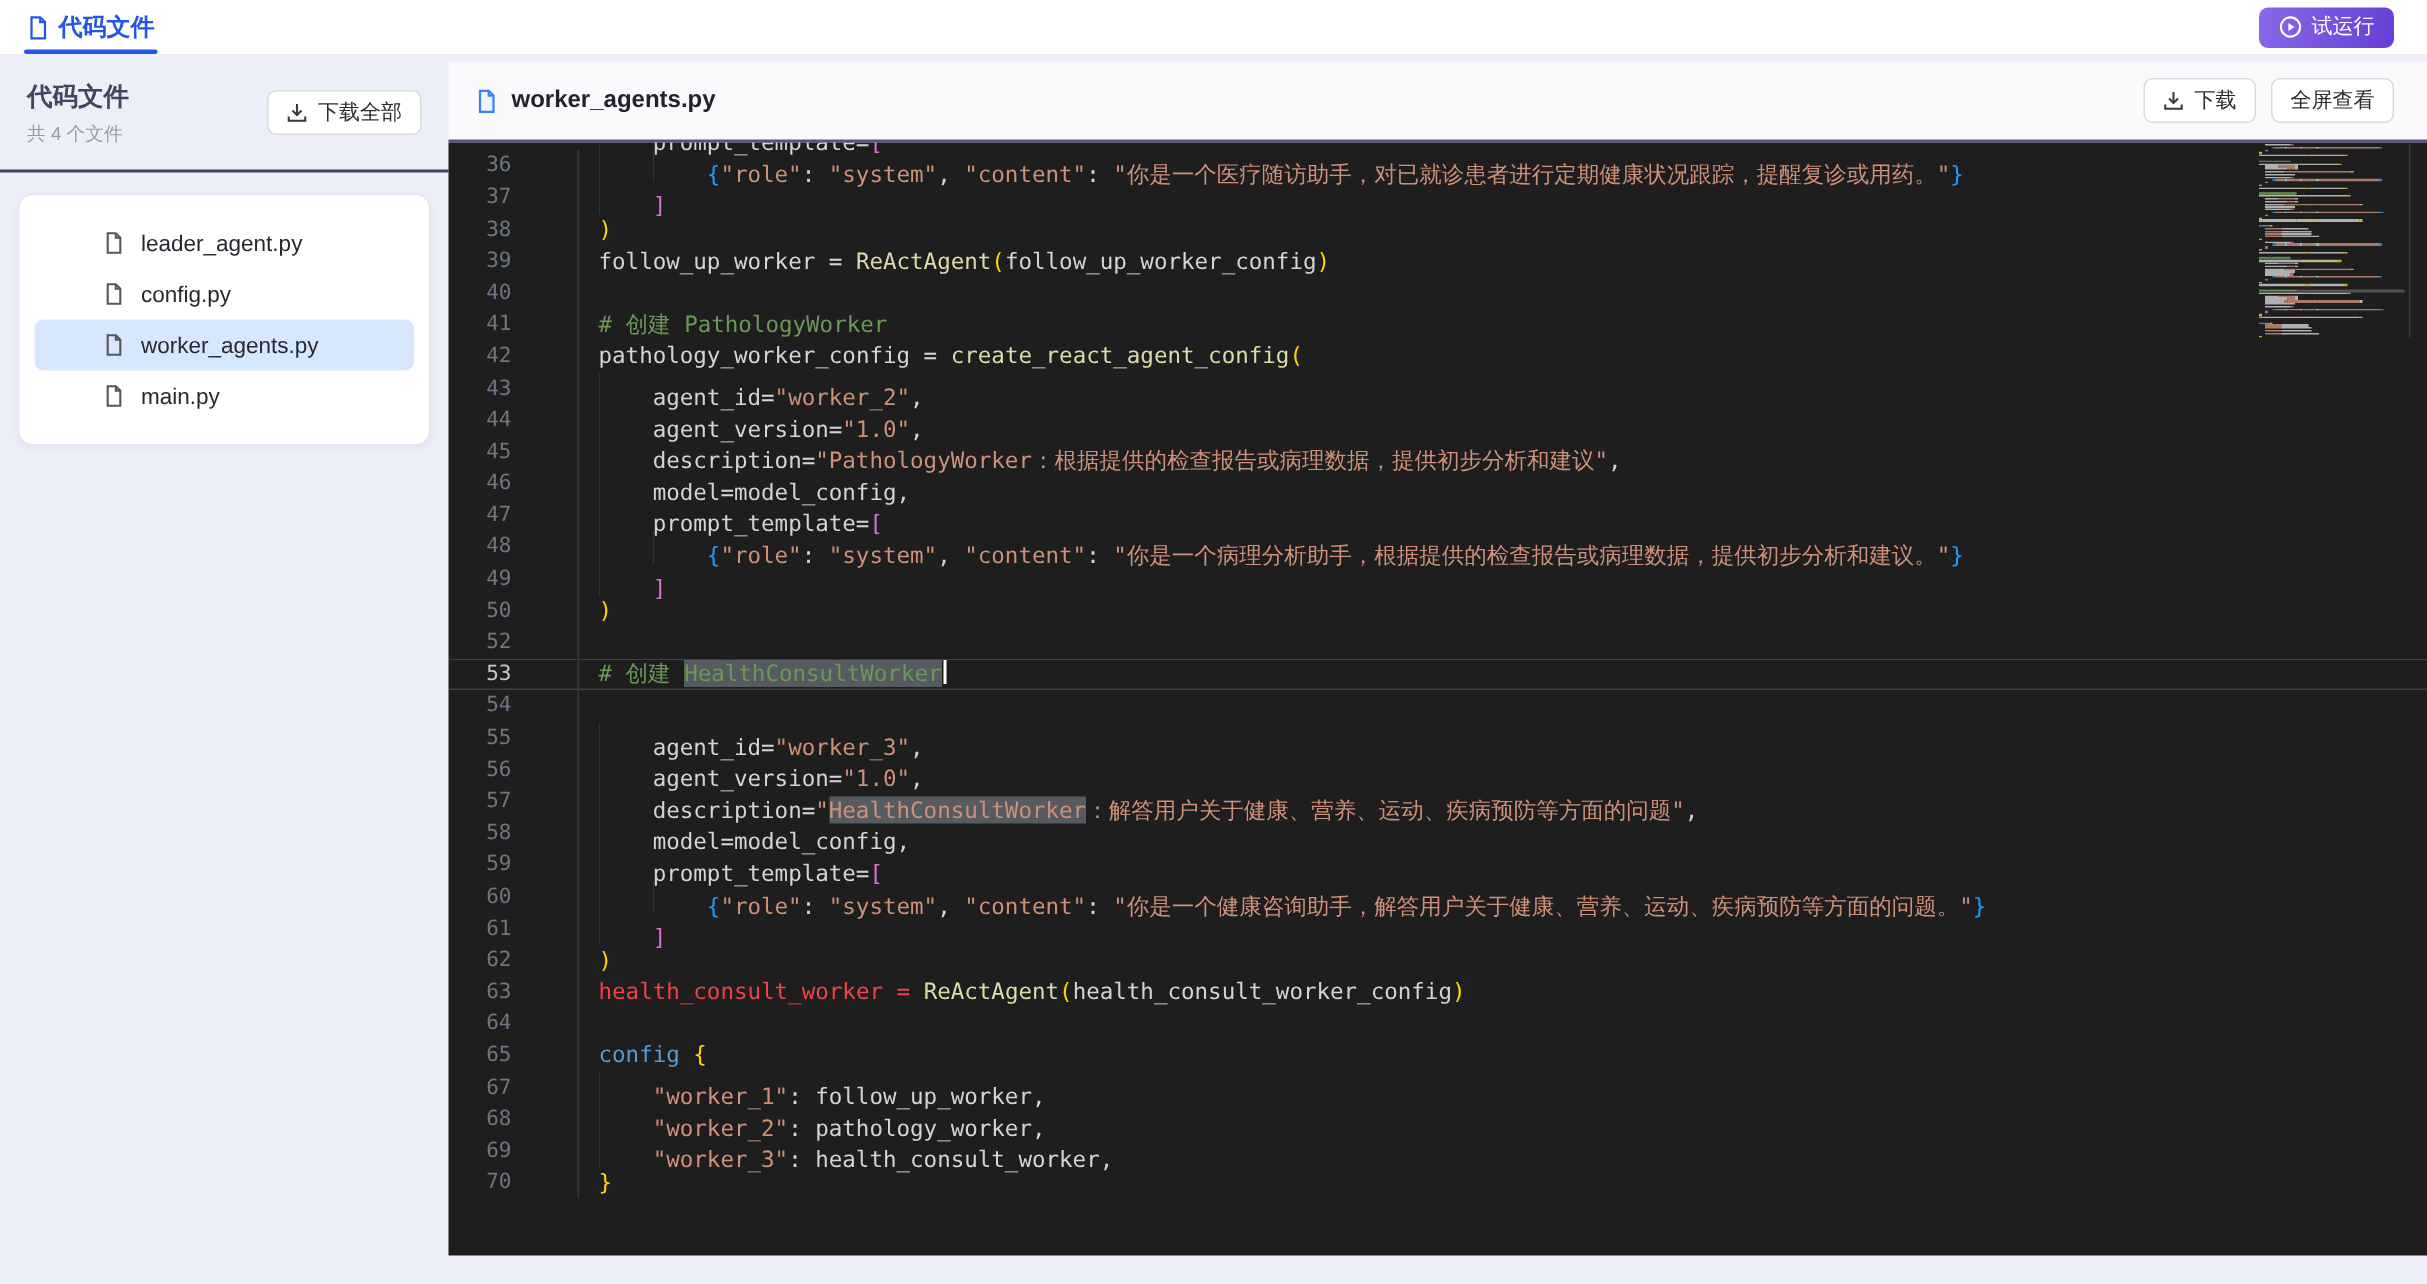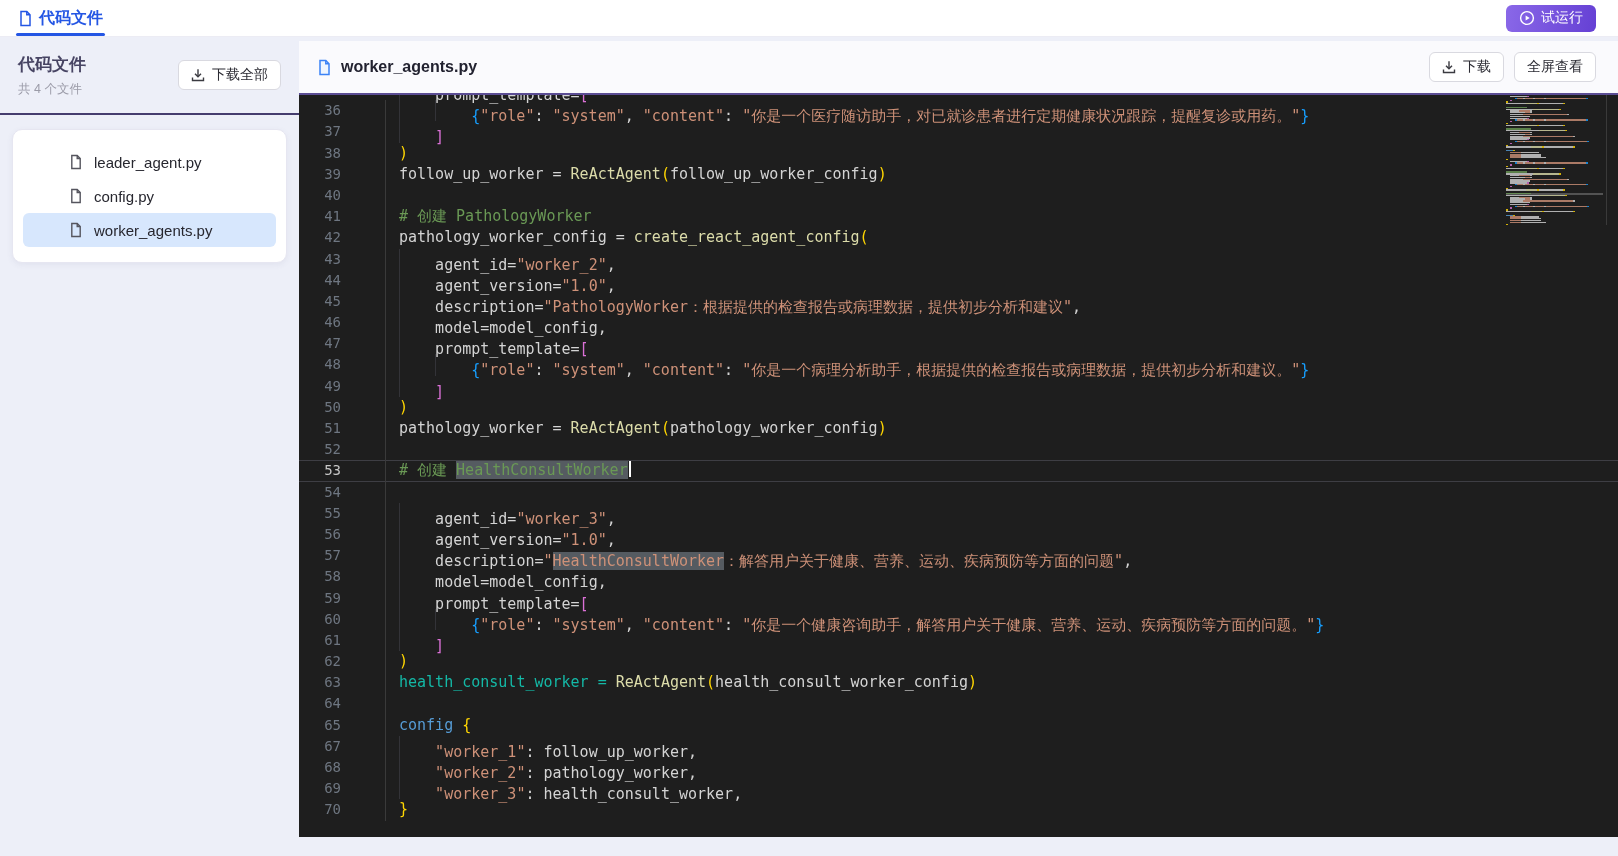--- a/index.html
+++ b/index.html
@@ -117,20 +117,27 @@
             <path d="M8.8 1.5v3.2H12" stroke="#55555e" stroke-width="1.5"></path>
           </svg>
           <span>config.py</span>
         </div>
         <div class="file-item sel">
           <svg width="14" height="16" viewBox="0 0 15 17" fill="none">
             <path d="M3 1.5h5.8L12 4.7v10.8H3z" stroke="#55555e" stroke-width="1.5"></path>
             <path d="M8.8 1.5v3.2H12" stroke="#55555e" stroke-width="1.5"></path>
           </svg>
           <span>worker_agents.py</span>
+        </div>
+        <div class="file-item">
+          <svg width="14" height="16" viewBox="0 0 15 17" fill="none">
+            <path d="M3 1.5h5.8L12 4.7v10.8H3z" stroke="#55555e" stroke-width="1.5"></path>
+            <path d="M8.8 1.5v3.2H12" stroke="#55555e" stroke-width="1.5"></path>
+          </svg>
+          <span>main.py</span>
         </div>
       </div>
   </aside>
 
   <section class="editor-panel">
     <div class="editor-header">
       <div class="file-title">
         <svg width="15" height="17" viewBox="0 0 15 17" fill="none">
           <path d="M3 1.5h5.8L12 4.7v10.8H3z" stroke="#3b82f6" stroke-width="1.5" fill="#eef5ff"></path>
           <path d="M8.8 1.5v3.2H12" stroke="#3b82f6" stroke-width="1.5"></path>
@@ -162,33 +169,32 @@
           <div class="cl"><span class="ln">41</span><span class="lt"><span style="color: rgb(106, 153, 85);"># 创建 PathologyWorker</span></span></div>
           <div class="cl"><span class="ln">42</span><span class="lt"><span style="color: rgb(212, 212, 212);">pathology_worker_config = </span><span style="color: rgb(220, 220, 170);">create_react_agent_config</span><span style="color: rgb(255, 214, 2);">(</span></span></div>
           <div class="cl"><span class="ln">43</span><span class="lt"><span class="ind"></span><span style="color: rgb(212, 212, 212);">agent_id=</span><span style="color: rgb(206, 145, 120);">"worker_2"</span><span style="color: rgb(212, 212, 212);">,</span></span></div>
           <div class="cl"><span class="ln">44</span><span class="lt"><span class="ind"></span><span style="color: rgb(212, 212, 212);">agent_version=</span><span style="color: rgb(206, 145, 120);">"1.0"</span><span style="color: rgb(212, 212, 212);">,</span></span></div>
           <div class="cl"><span class="ln">45</span><span class="lt"><span class="ind"></span><span style="color: rgb(212, 212, 212);">description=</span><span style="color: rgb(206, 145, 120);">"PathologyWorker：根据提供的检查报告或病理数据，提供初步分析和建议"</span><span style="color: rgb(212, 212, 212);">,</span></span></div>
           <div class="cl"><span class="ln">46</span><span class="lt"><span class="ind"></span><span style="color: rgb(212, 212, 212);">model=model_config,</span></span></div>
           <div class="cl"><span class="ln">47</span><span class="lt"><span class="ind"></span><span style="color: rgb(212, 212, 212);">prompt_template=</span><span style="color: rgb(218, 112, 214);">[</span></span></div>
           <div class="cl"><span class="ln">48</span><span class="lt"><span class="ind"></span><span class="ind"></span><span style="color: rgb(23, 159, 255);">{</span><span style="color: rgb(206, 145, 120);">"role"</span><span style="color: rgb(212, 212, 212);">: </span><span style="color: rgb(206, 145, 120);">"system"</span><span style="color: rgb(212, 212, 212);">, </span><span style="color: rgb(206, 145, 120);">"content"</span><span style="color: rgb(212, 212, 212);">: </span><span style="color: rgb(206, 145, 120);">"你是一个病理分析助手，根据提供的检查报告或病理数据，提供初步分析和建议。"</span><span style="color: rgb(23, 159, 255);">}</span></span></div>
           <div class="cl"><span class="ln">49</span><span class="lt"><span class="ind"></span><span style="color: rgb(218, 112, 214);">]</span></span></div>
           <div class="cl"><span class="ln">50</span><span class="lt"><span style="color: rgb(255, 214, 2);">)</span></span></div>
-          <div class="cl"><span class="ln">51</span><span class="lt"><span style="color: rgb(212, 212, 212);">pathology_worker = </span><span style="color: rgb(220, 220, 170);">ReActAgent</span><span style="color: rgb(255, 214, 2);">(</span><span style="color: rgb(212, 212, 212);">pathology_worker_config</span><span style="color: rgb(255, 214, 2);">)</span></span></div>
           <div class="cl"><span class="ln">52</span><span class="lt"></span></div>
           <div class="cl cur"><span class="ln">53</span><span class="lt"><span style="color: rgb(106, 153, 85);"># 创建 </span><span class="hl" style="color: rgb(106, 153, 85);">HealthConsultWorker</span><span class="cursor"></span></span></div>
           <div class="cl"><span class="ln">54</span></div>
           <div class="cl"><span class="ln">55</span><span class="lt"><span class="ind"></span><span style="color: rgb(212, 212, 212);">agent_id=</span><span style="color: rgb(206, 145, 120);">"worker_3"</span><span style="color: rgb(212, 212, 212);">,</span></span></div>
           <div class="cl"><span class="ln">56</span><span class="lt"><span class="ind"></span><span style="color: rgb(212, 212, 212);">agent_version=</span><span style="color: rgb(206, 145, 120);">"1.0"</span><span style="color: rgb(212, 212, 212);">,</span></span></div>
           <div class="cl"><span class="ln">57</span><span class="lt"><span class="ind"></span><span style="color: rgb(212, 212, 212);">description=</span><span style="color: rgb(206, 145, 120);">"</span><span class="hl" style="color: rgb(206, 145, 120);">HealthConsultWorker</span><span style="color: rgb(206, 145, 120);">：解答用户关于健康、营养、运动、疾病预防等方面的问题"</span><span style="color: rgb(212, 212, 212);">,</span></span></div>
           <div class="cl"><span class="ln">58</span><span class="lt"><span class="ind"></span><span style="color: rgb(212, 212, 212);">model=model_config,</span></span></div>
           <div class="cl"><span class="ln">59</span><span class="lt"><span class="ind"></span><span style="color: rgb(212, 212, 212);">prompt_template=</span><span style="color: rgb(218, 112, 214);">[</span></span></div>
           <div class="cl"><span class="ln">60</span><span class="lt"><span class="ind"></span><span class="ind"></span><span style="color: rgb(23, 159, 255);">{</span><span style="color: rgb(206, 145, 120);">"role"</span><span style="color: rgb(212, 212, 212);">: </span><span style="color: rgb(206, 145, 120);">"system"</span><span style="color: rgb(212, 212, 212);">, </span><span style="color: rgb(206, 145, 120);">"content"</span><span style="color: rgb(212, 212, 212);">: </span><span style="color: rgb(206, 145, 120);">"你是一个健康咨询助手，解答用户关于健康、营养、运动、疾病预防等方面的问题。"</span><span style="color: rgb(23, 159, 255);">}</span></span></div>
           <div class="cl"><span class="ln">61</span><span class="lt"><span class="ind"></span><span style="color: rgb(218, 112, 214);">]</span></span></div>
           <div class="cl"><span class="ln">62</span><span class="lt"><span style="color: rgb(255, 214, 2);">)</span></span></div>
-          <div class="cl"><span class="ln">63</span><span class="lt"><span style="color: #14b8a6;">health_consult_worker = </span><span style="color: rgb(220, 220, 170);">ReActAgent</span><span style="color: rgb(255, 214, 2);">(</span><span style="color: rgb(212, 212, 212);">health_consult_worker_config</span><span style="color: rgb(255, 214, 2);">)</span></span></div>
+          <div class="cl"><span class="ln">63</span><span class="lt"><span style="color: #ef4444;">health_consult_worker = </span><span style="color: rgb(220, 220, 170);">ReActAgent</span><span style="color: rgb(255, 214, 2);">(</span><span style="color: rgb(212, 212, 212);">health_consult_worker_config</span><span style="color: rgb(255, 214, 2);">)</span></span></div>
           <div class="cl"><span class="ln">64</span><span class="lt"></span></div>
           <div class="cl"><span class="ln">65</span><span class="lt"><span style="color: rgb(86, 156, 214);">config </span><span style="color: rgb(255, 214, 2);">{</span></span></div>
           <div class="cl"><span class="ln">67</span><span class="lt"><span class="ind"></span><span style="color: rgb(206, 145, 120);">"worker_1"</span><span style="color: rgb(212, 212, 212);">: follow_up_worker,</span></span></div>
           <div class="cl"><span class="ln">68</span><span class="lt"><span class="ind"></span><span style="color: rgb(206, 145, 120);">"worker_2"</span><span style="color: rgb(212, 212, 212);">: pathology_worker,</span></span></div>
           <div class="cl"><span class="ln">69</span><span class="lt"><span class="ind"></span><span style="color: rgb(206, 145, 120);">"worker_3"</span><span style="color: rgb(212, 212, 212);">: health_consult_worker,</span></span></div>
           <div class="cl"><span class="ln">70</span><span class="lt"><span style="color: rgb(255, 214, 2);">}</span></span></div>
         </div>
       <div class="mm" id="minimap">
           <div class="mm-row"><span style="width: 4.4px;"></span><span style="width: 17px; background: rgb(212, 212, 212);"></span><span style="width: 2px; background: rgb(218, 112, 214);"></span></div>
           <div class="mm-row"><span style="width: 8.8px;"></span><span style="width: 2px; background: rgb(23, 159, 255);"></span><span style="width: 6px; background: rgb(206, 145, 120);"></span><span style="width: 2px; background: rgb(212, 212, 212);"></span><span style="width: 8px; background: rgb(206, 145, 120);"></span><span style="width: 2px; background: rgb(212, 212, 212);"></span><span style="width: 9px; background: rgb(206, 145, 120);"></span><span style="width: 2px; background: rgb(212, 212, 212);"></span><span style="width: 40px; background: rgb(206, 145, 120);"></span><span style="width: 2px; background: rgb(23, 159, 255);"></span></div>

